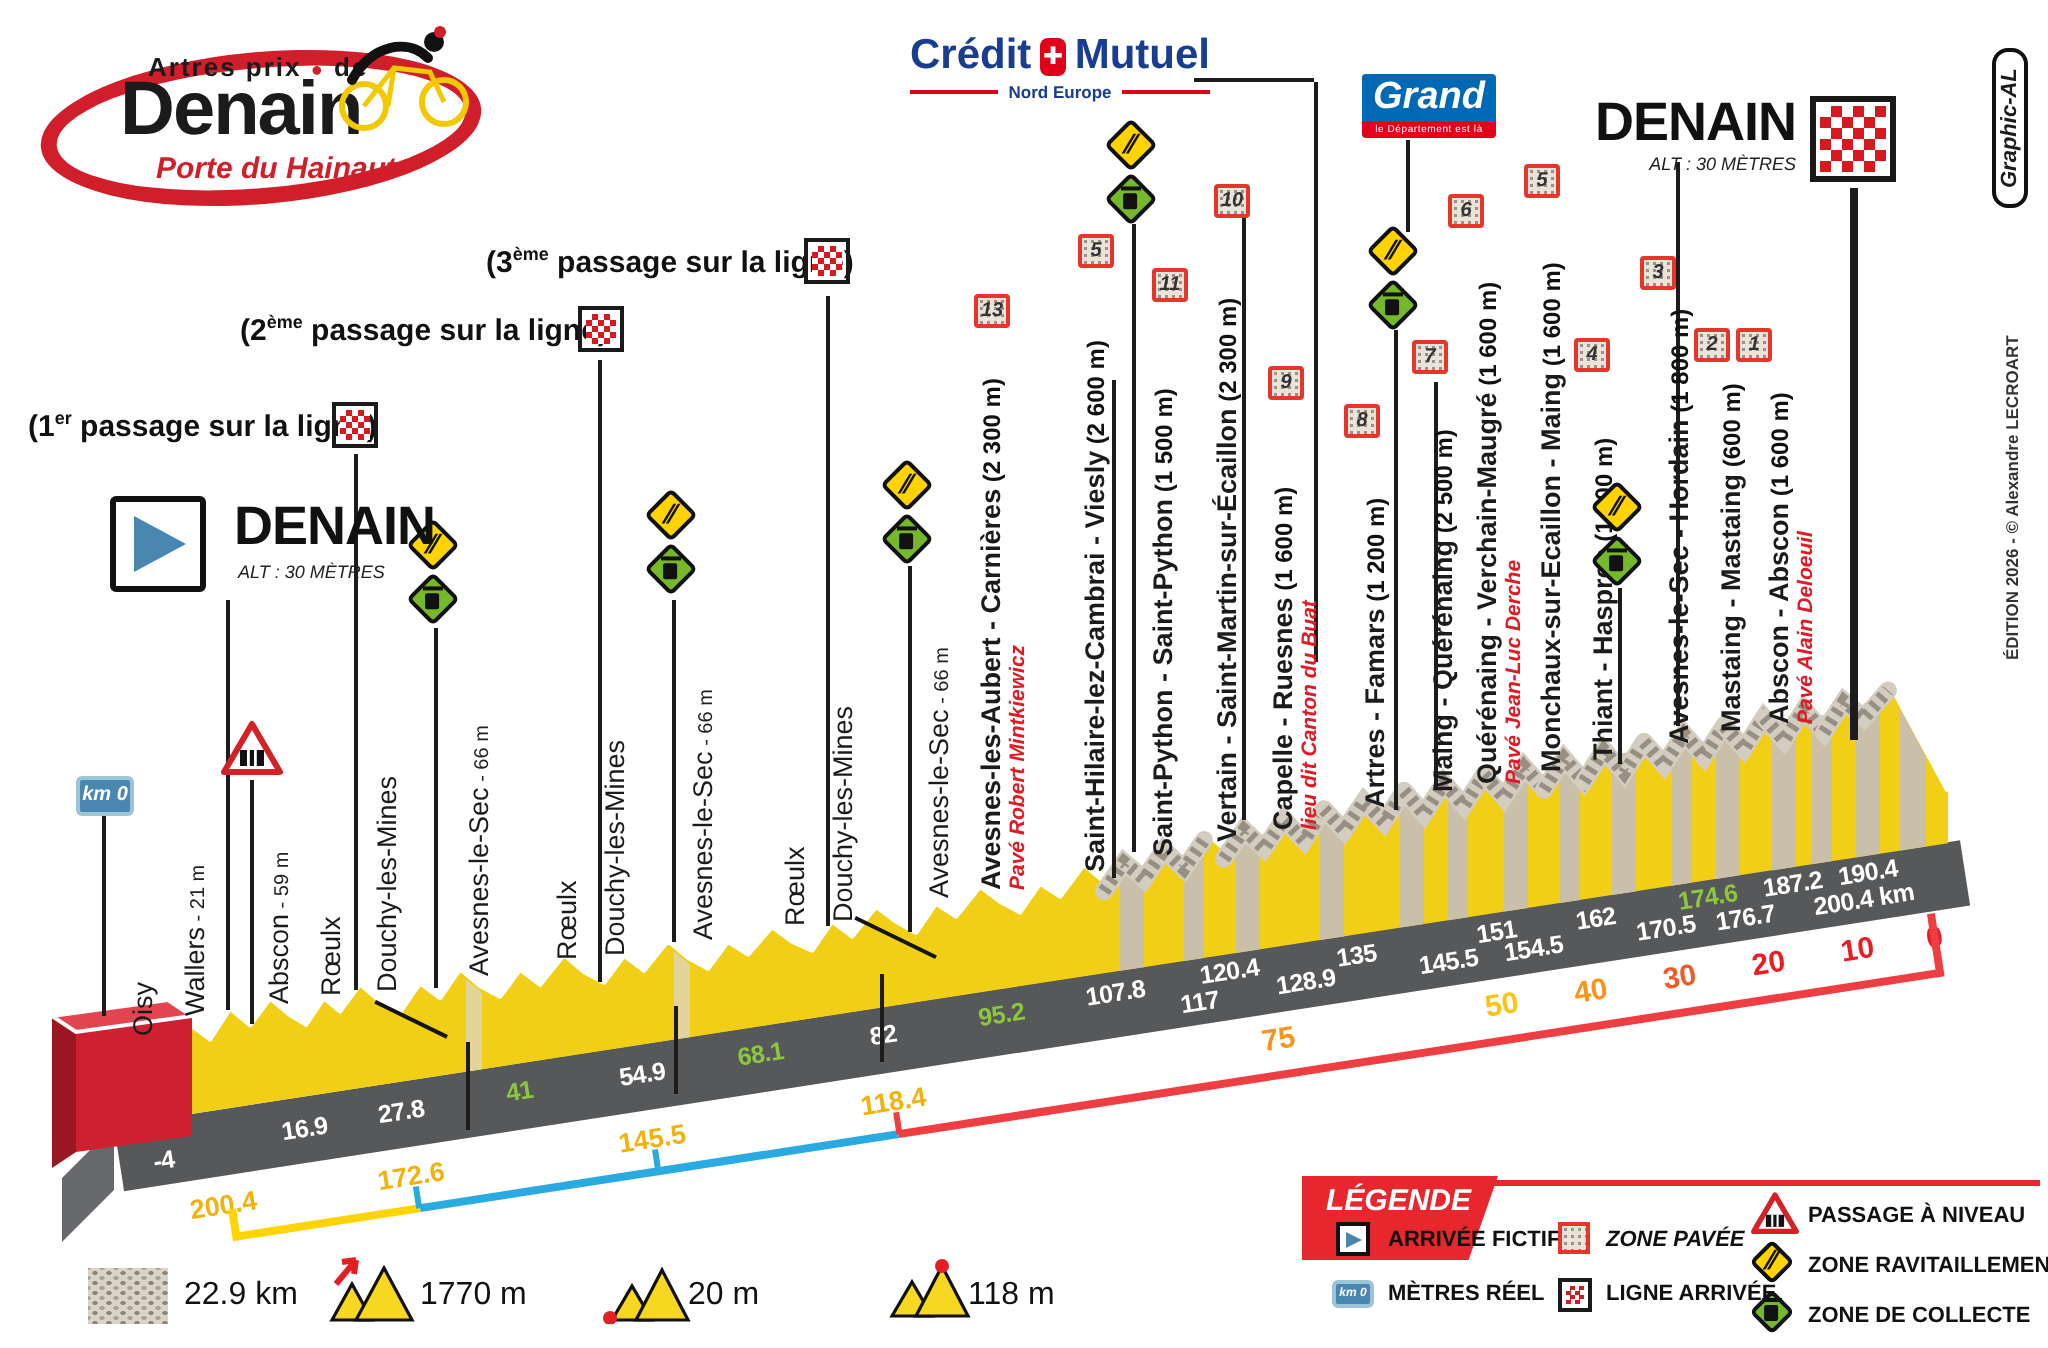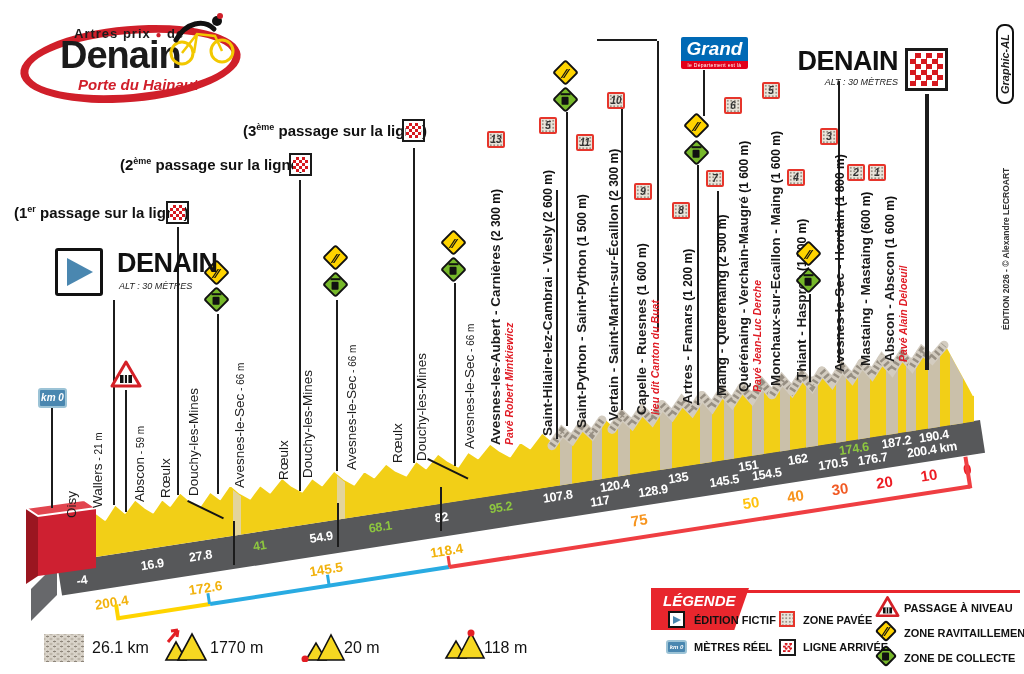--- a/index.html
+++ b/index.html
@@ -315,21 +315,21 @@
 
       </div>
       <div class="lbl sector" style="left: 890px; top: 362px;">
         <div><span>Abscon - Abscon</span><span class="alt">  (1 600 m)</span></div>
         <div class="sub">Pavé Alain Deloeuil</div>
       </div>
     </div>
 
   <div>
 
-  <div class="badge" style="left: 487px; top: 131px;">13</div>
+  <div class="badge" style="left: 487px; top: 147px;">13</div>
       <div class="badge" style="left: 539px; top: 117px;">5</div>
       <div class="badge" style="left: 576px; top: 134px;">11</div>
       <div class="badge" style="left: 607px; top: 92px;">10</div>
       <div class="badge" style="left: 634px; top: 183px;">9</div>
       <div class="badge" style="left: 672px; top: 202px;">8</div>
       <div class="badge" style="left: 706px; top: 170px;">7</div>
       <div class="badge" style="left: 724px; top: 97px;">6</div>
       <div class="badge" style="left: 762px; top: 82px;">5</div>
       <div class="badge" style="left: 787px; top: 169px;">4</div>
       <div class="badge" style="left: 820px; top: 128px;">3</div>
@@ -377,20 +377,32 @@
     <svg class="abs" style="left:150px;top:2px;" width="82" height="60" viewBox="0 0 82 60">
       <circle cx="20" cy="45" r="11" fill="none" stroke="#f2c800" stroke-width="3"></circle>
       <circle cx="60" cy="43" r="11" fill="none" stroke="#f2c800" stroke-width="3"></circle>
       <path d="M20,45 L35,26 L53,28 L60,43 M35,26 L32,45" fill="none" stroke="#f2c800" stroke-width="2.5"></path>
       <path d="M14,32 C24,14 42,11 52,21" fill="none" stroke="#111" stroke-width="5" stroke-linecap="round"></path>
       <circle cx="55" cy="13" r="5" fill="#111"></circle>
       <circle cx="58" cy="8" r="3" fill="#d01f2a"></circle>
     </svg>
   </div>
 
+  <div class="abs" style="left:455px;top:16px;width:150px;height:42px;text-align:center;">
+    <div style="display:flex;align-items:center;justify-content:center;gap:4px;">
+      <span style="font-weight:bold;font-size:21px;color:#1b3d91;">Crédit</span>
+      <span style="display:inline-block;width:19px;height:19px;background:#e10019;border-radius:4px;color:#fff;font-size:12px;line-height:19px;">✚</span>
+      <span style="font-weight:bold;font-size:21px;color:#1b3d91;">Mutuel</span>
+    </div>
+    <div style="display:flex;align-items:center;gap:5px;margin-top:1px;">
+      <span style="flex:1;height:2px;background:#e10019;"></span>
+      <span style="font-weight:bold;font-size:8.5px;color:#1b3d91;">Nord Europe</span>
+      <span style="flex:1;height:2px;background:#e10019;"></span>
+    </div>
+  </div>
 
   <div class="abs" style="left:681px;top:37px;width:67px;">
     <div style="background:#0069b5;color:#fff;font-weight:bold;font-style:italic;font-size:19px;line-height:24px;text-align:center;border-radius:2px 2px 0 0;">Grand</div>
     <div style="background:#e2001a;color:#fff;font-size:5px;line-height:8px;text-align:center;letter-spacing:0.3px;border-radius:0 0 2px 2px;">le Département est là</div>
   </div>
 
   <div class="abs" style="left:778px;top:46px;width:120px;text-align:right;">
     <div class="bigcity">DENAIN</div>
     <div class="altxt">ALT : 30 MÈTRES</div>
   </div>
@@ -422,41 +434,41 @@
     <rect x="13.5" y="15" width="1.4" height="8" fill="#fff"></rect>
     <rect x="17" y="15" width="1.4" height="8" fill="#fff"></rect>
   </svg>
 
   <div class="abs" style="left:996px;top:104px;transform:rotate(-90deg);transform-origin:0 0;border:2px solid #111;border-radius:8px;padding:1px 8px;font-style:italic;font-weight:bold;font-size:11px;white-space:nowrap;">Graphic-AL</div>
   <div class="abs" style="left:1001px;top:330px;transform:rotate(-90deg);transform-origin:0 0;font-weight:bold;font-size:8.5px;color:#333;white-space:nowrap;">ÉDITION 2026 - © Alexandre LECROART</div>
 
   <div id="legend-box"></div>
   <div id="legend-banner">LÉGENDE</div>
   <div class="ic-play" style="left:668px;top:611px;"></div>
-  <div class="lgl" style="left:694px;top:614px;">ÉDITION FICTIF</div>
+  <div class="lgl" style="left:694px;top:614px;">ARRIVÉE FICTIF</div>
   <div class="ic-km0" style="left:666px;top:640px;width:21px;height:14px;font-size:6px;line-height:10px;">km 0</div>
   <div class="lgl" style="left:694px;top:641px;">MÈTRES RÉEL</div>
   <div class="ic-pave" style="left:779px;top:611px;"></div>
-  <div class="lgl" style="left:803px;top:614px;">ZONE PAVÉE</div>
+  <div class="lgl" style="left:803px;top:614px;font-style:italic;">ZONE PAVÉE</div>
   <div class="check abs" style="left:779px;top:639px;width:17px;height:17px;background-size:4.5px 4.5px;"></div>
   <div class="lgl" style="left:803px;top:641px;">LIGNE ARRIVÉE</div>
   <svg class="abs" style="left:875px;top:596px;" width="25" height="22" viewBox="0 0 32 29">
     <path d="M16,2 L30,26 L2,26 Z" fill="#fff" stroke="#d42027" stroke-width="3.5" stroke-linejoin="round"></path>
     <rect x="10" y="15" width="12" height="8" fill="#111"></rect>
     <rect x="13.5" y="15" width="1.4" height="8" fill="#fff"></rect>
     <rect x="17" y="15" width="1.4" height="8" fill="#fff"></rect>
   </svg>
   <div class="lgl" style="left:904px;top:602px;">PASSAGE À NIVEAU</div>
   <div class="diam rav" style="left:878px;top:623px;width:16px;height:16px;"></div>
   <div class="lgl" style="left:904px;top:627px;">ZONE RAVITAILLEMENT</div>
   <div class="diam col" style="left:878px;top:648px;width:16px;height:16px;"></div>
   <div class="lgl" style="left:904px;top:652px;">ZONE DE COLLECTE</div>
 
   <div class="cobble abs" style="left:44px;top:634px;width:40px;height:28px;"></div>
-  <div class="mini-t" style="left:92px;top:639px;">26.1 km</div>
+  <div class="mini-t" style="left:92px;top:639px;">22.9 km</div>
   <svg class="abs" style="left:158px;top:626px;" width="50" height="36" viewBox="0 0 50 36">
     <path d="M8,34 L18,16 L28,34 Z" fill="#f6d821" stroke="#111" stroke-width="1.6"></path>
     <path d="M20,34 L34,8 L48,34 Z" fill="#f6d821" stroke="#111" stroke-width="1.6"></path>
     <path d="M10,16 L20,4 M20,4 L13,5 M20,4 L19,11" stroke="#e31e24" stroke-width="3" fill="none"></path>
   </svg>
   <div class="mini-t" style="left:210px;top:639px;">1770 m</div>
   <svg class="abs" style="left:300px;top:630px;" width="46" height="32" viewBox="0 0 46 32">
     <path d="M6,30 L16,13 L26,30 Z" fill="#f6d821" stroke="#111" stroke-width="1.6"></path>
     <path d="M18,30 L31,5 L44,30 Z" fill="#f6d821" stroke="#111" stroke-width="1.6"></path>
     <circle cx="5" cy="29" r="3.5" fill="#e31e24"></circle>

